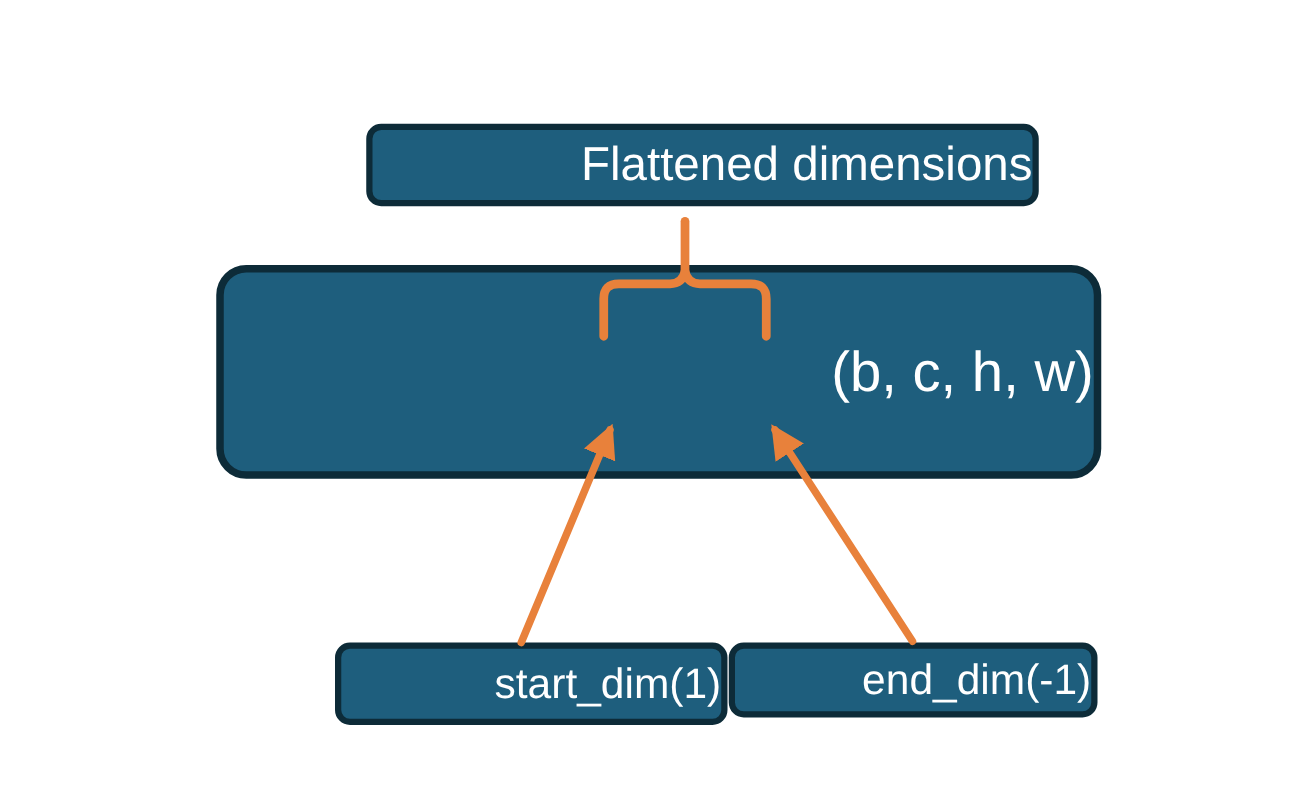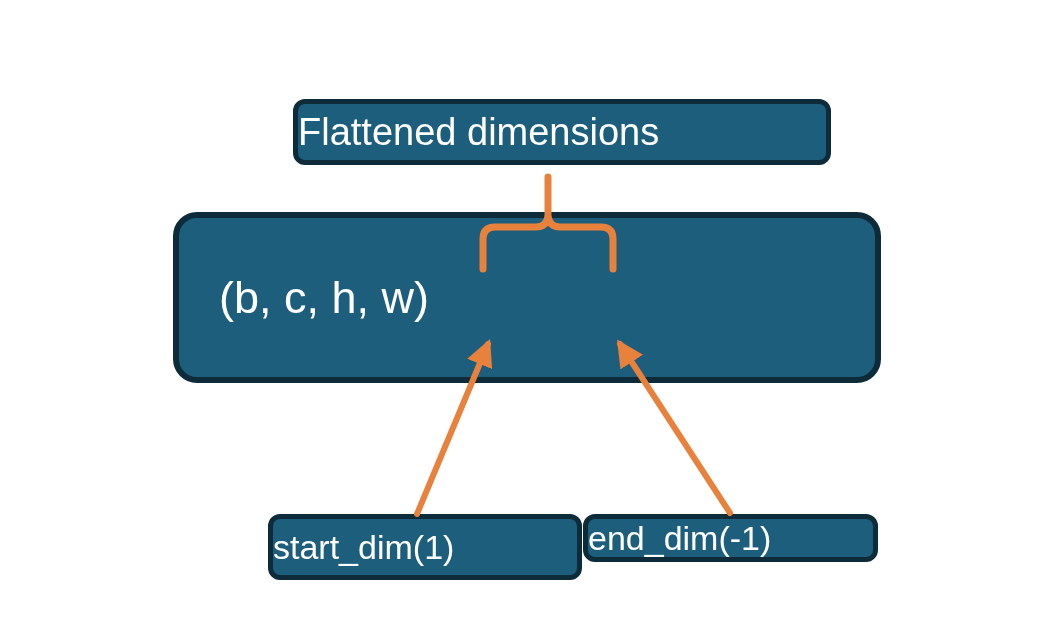--- a/index.html
+++ b/index.html
@@ -18,21 +18,21 @@
     width: 1038px;
     height: 632px;
     background: var(--background);
     overflow: hidden;
   }
 
   .node {
     position: absolute;
     display: flex;
     align-items: center;
-    justify-content: flex-start;
+    justify-content: flex-end;
     background: var(--box-fill);
     border: 5px solid var(--box-border);
     color: var(--text);
     text-align: center;
     line-height: 1;
   }
 
   .title-box {
     left: 293px; top: 99px;
     width: 538px; height: 66px;
@@ -51,21 +51,21 @@
 
   .start-box {
     left: 268px; top: 514px;
     width: 314px; height: 66px;
     border-radius: 12px;
     font-size: 34px;
   }
 
   .end-box {
     left: 583px; top: 514px;
-    width: 295px; height: 48px;
+    width: 295px; height: 60px;
     border-radius: 12px;
     font-size: 34px;
   }
 
   .overlay {
     position: absolute;
     left: 0; top: 0;
     width: 1038px; height: 632px;
     pointer-events: none;
   }

